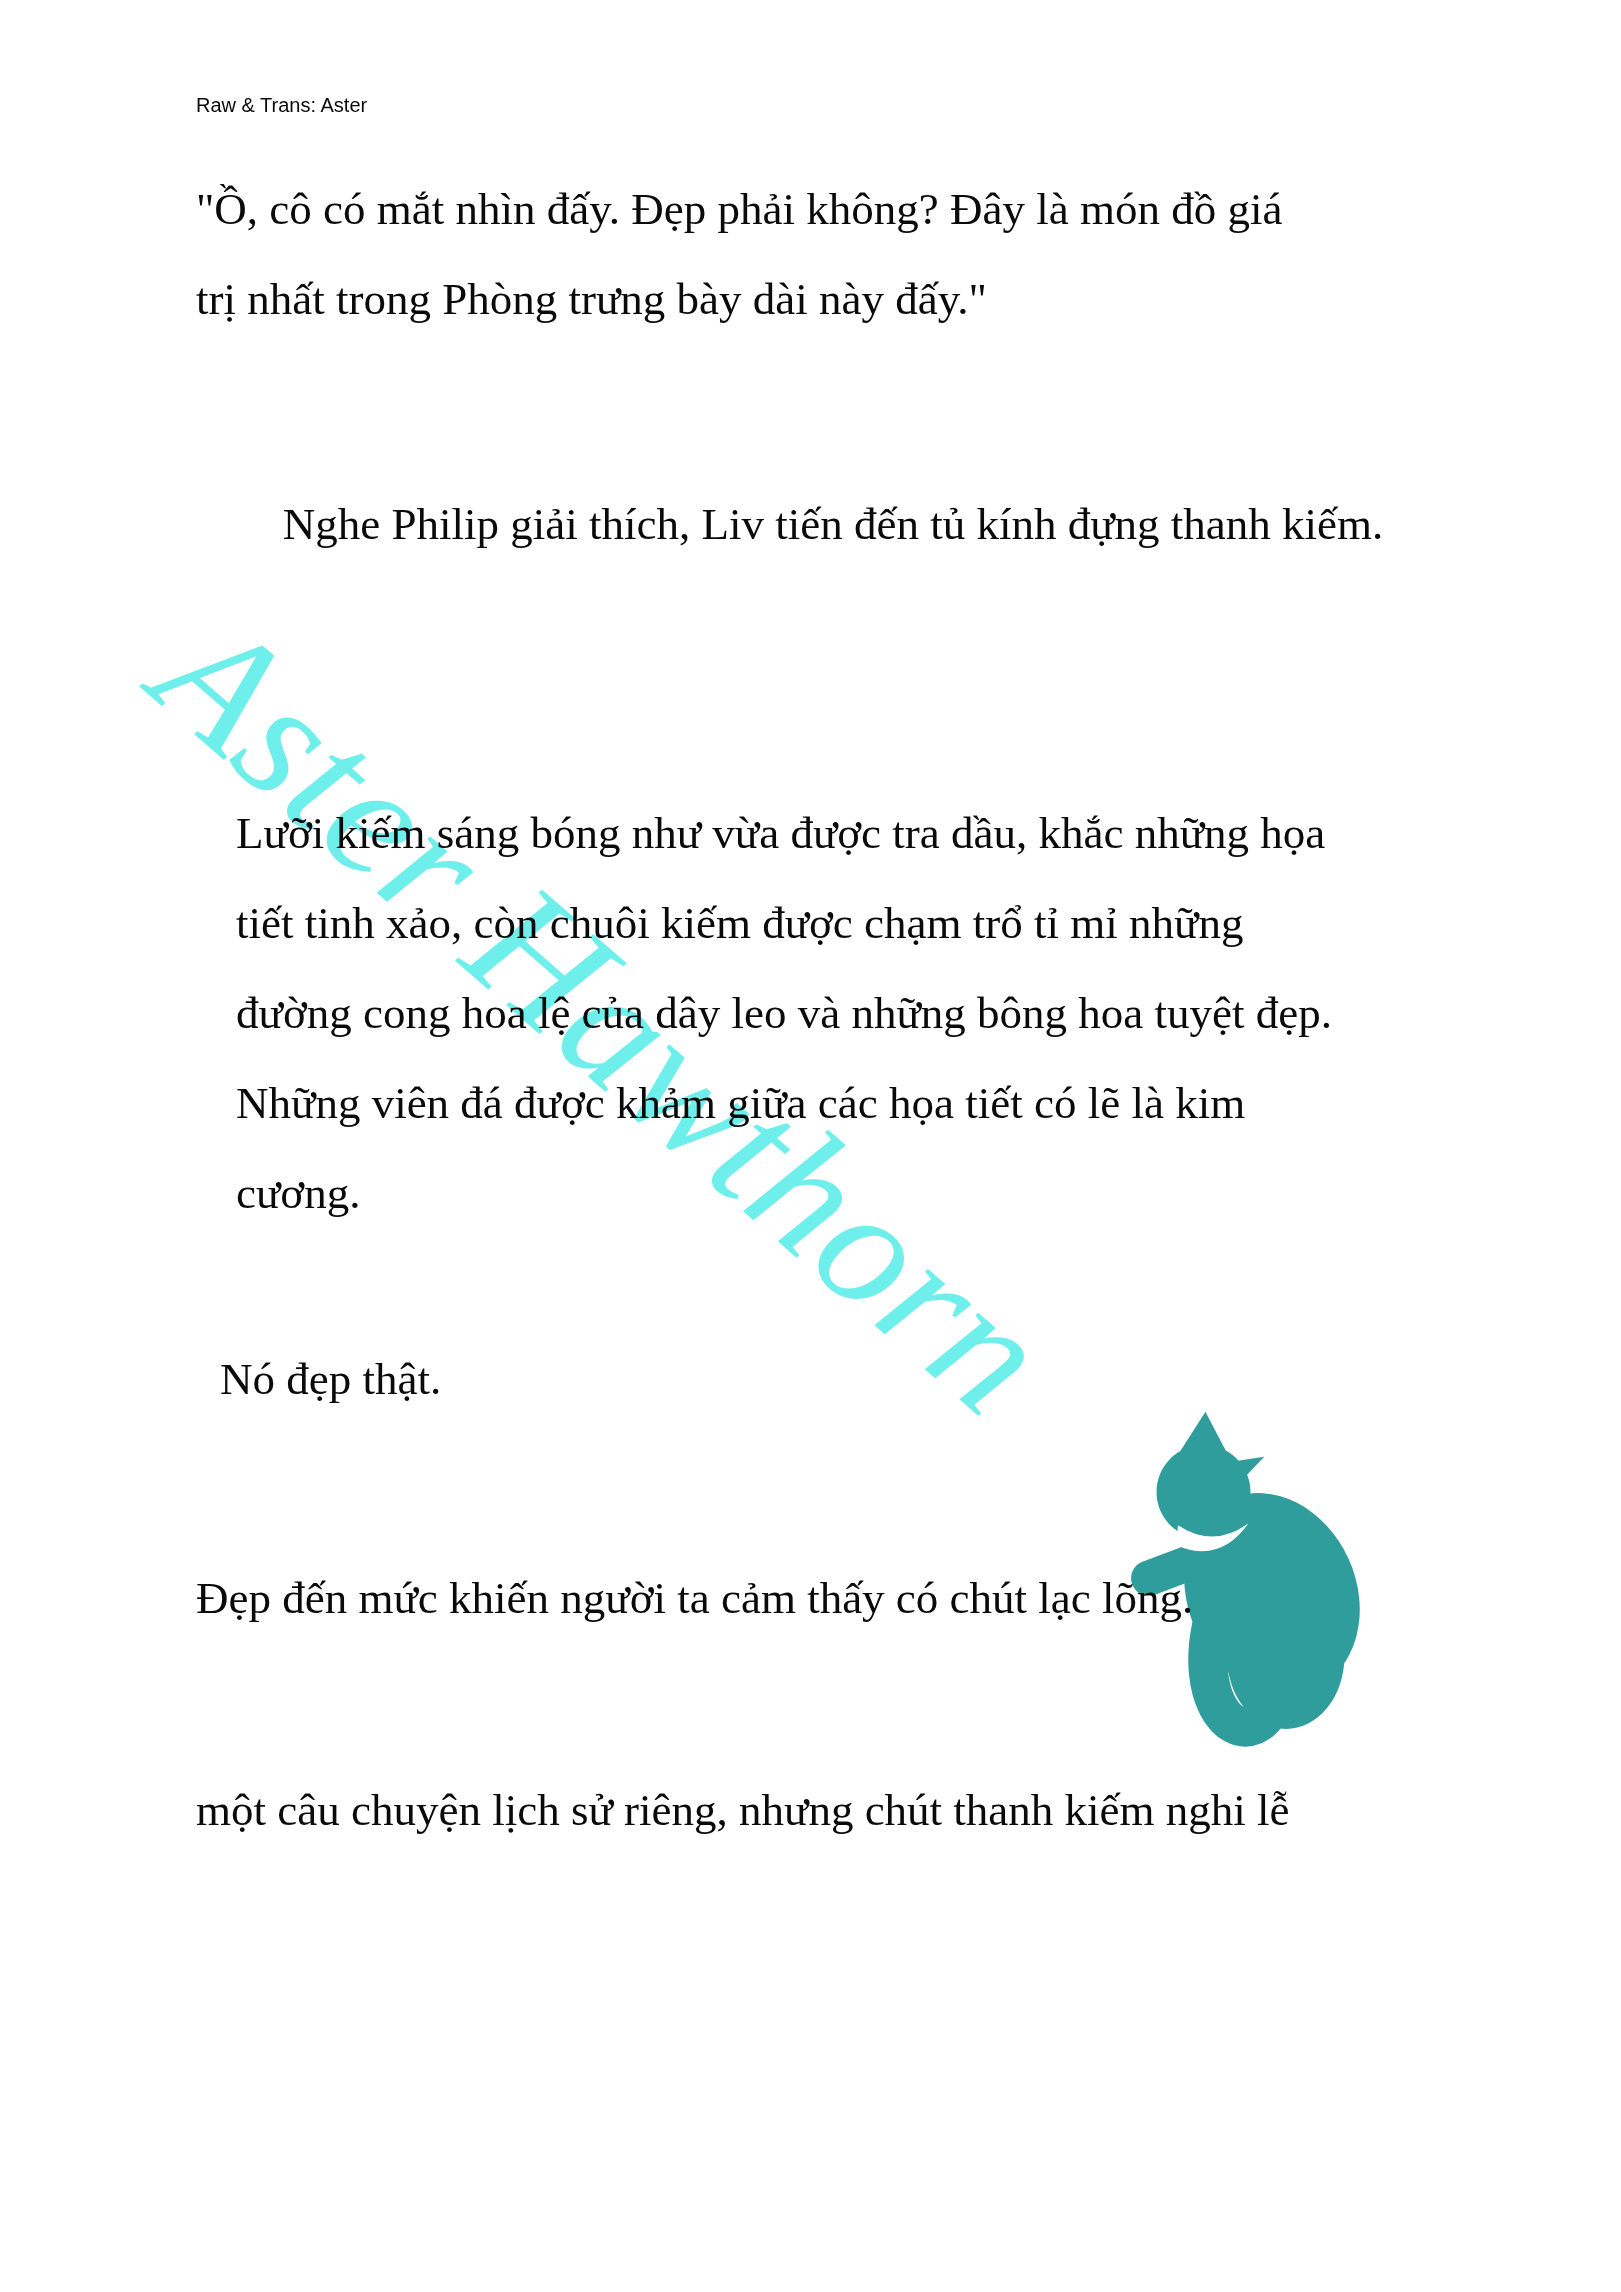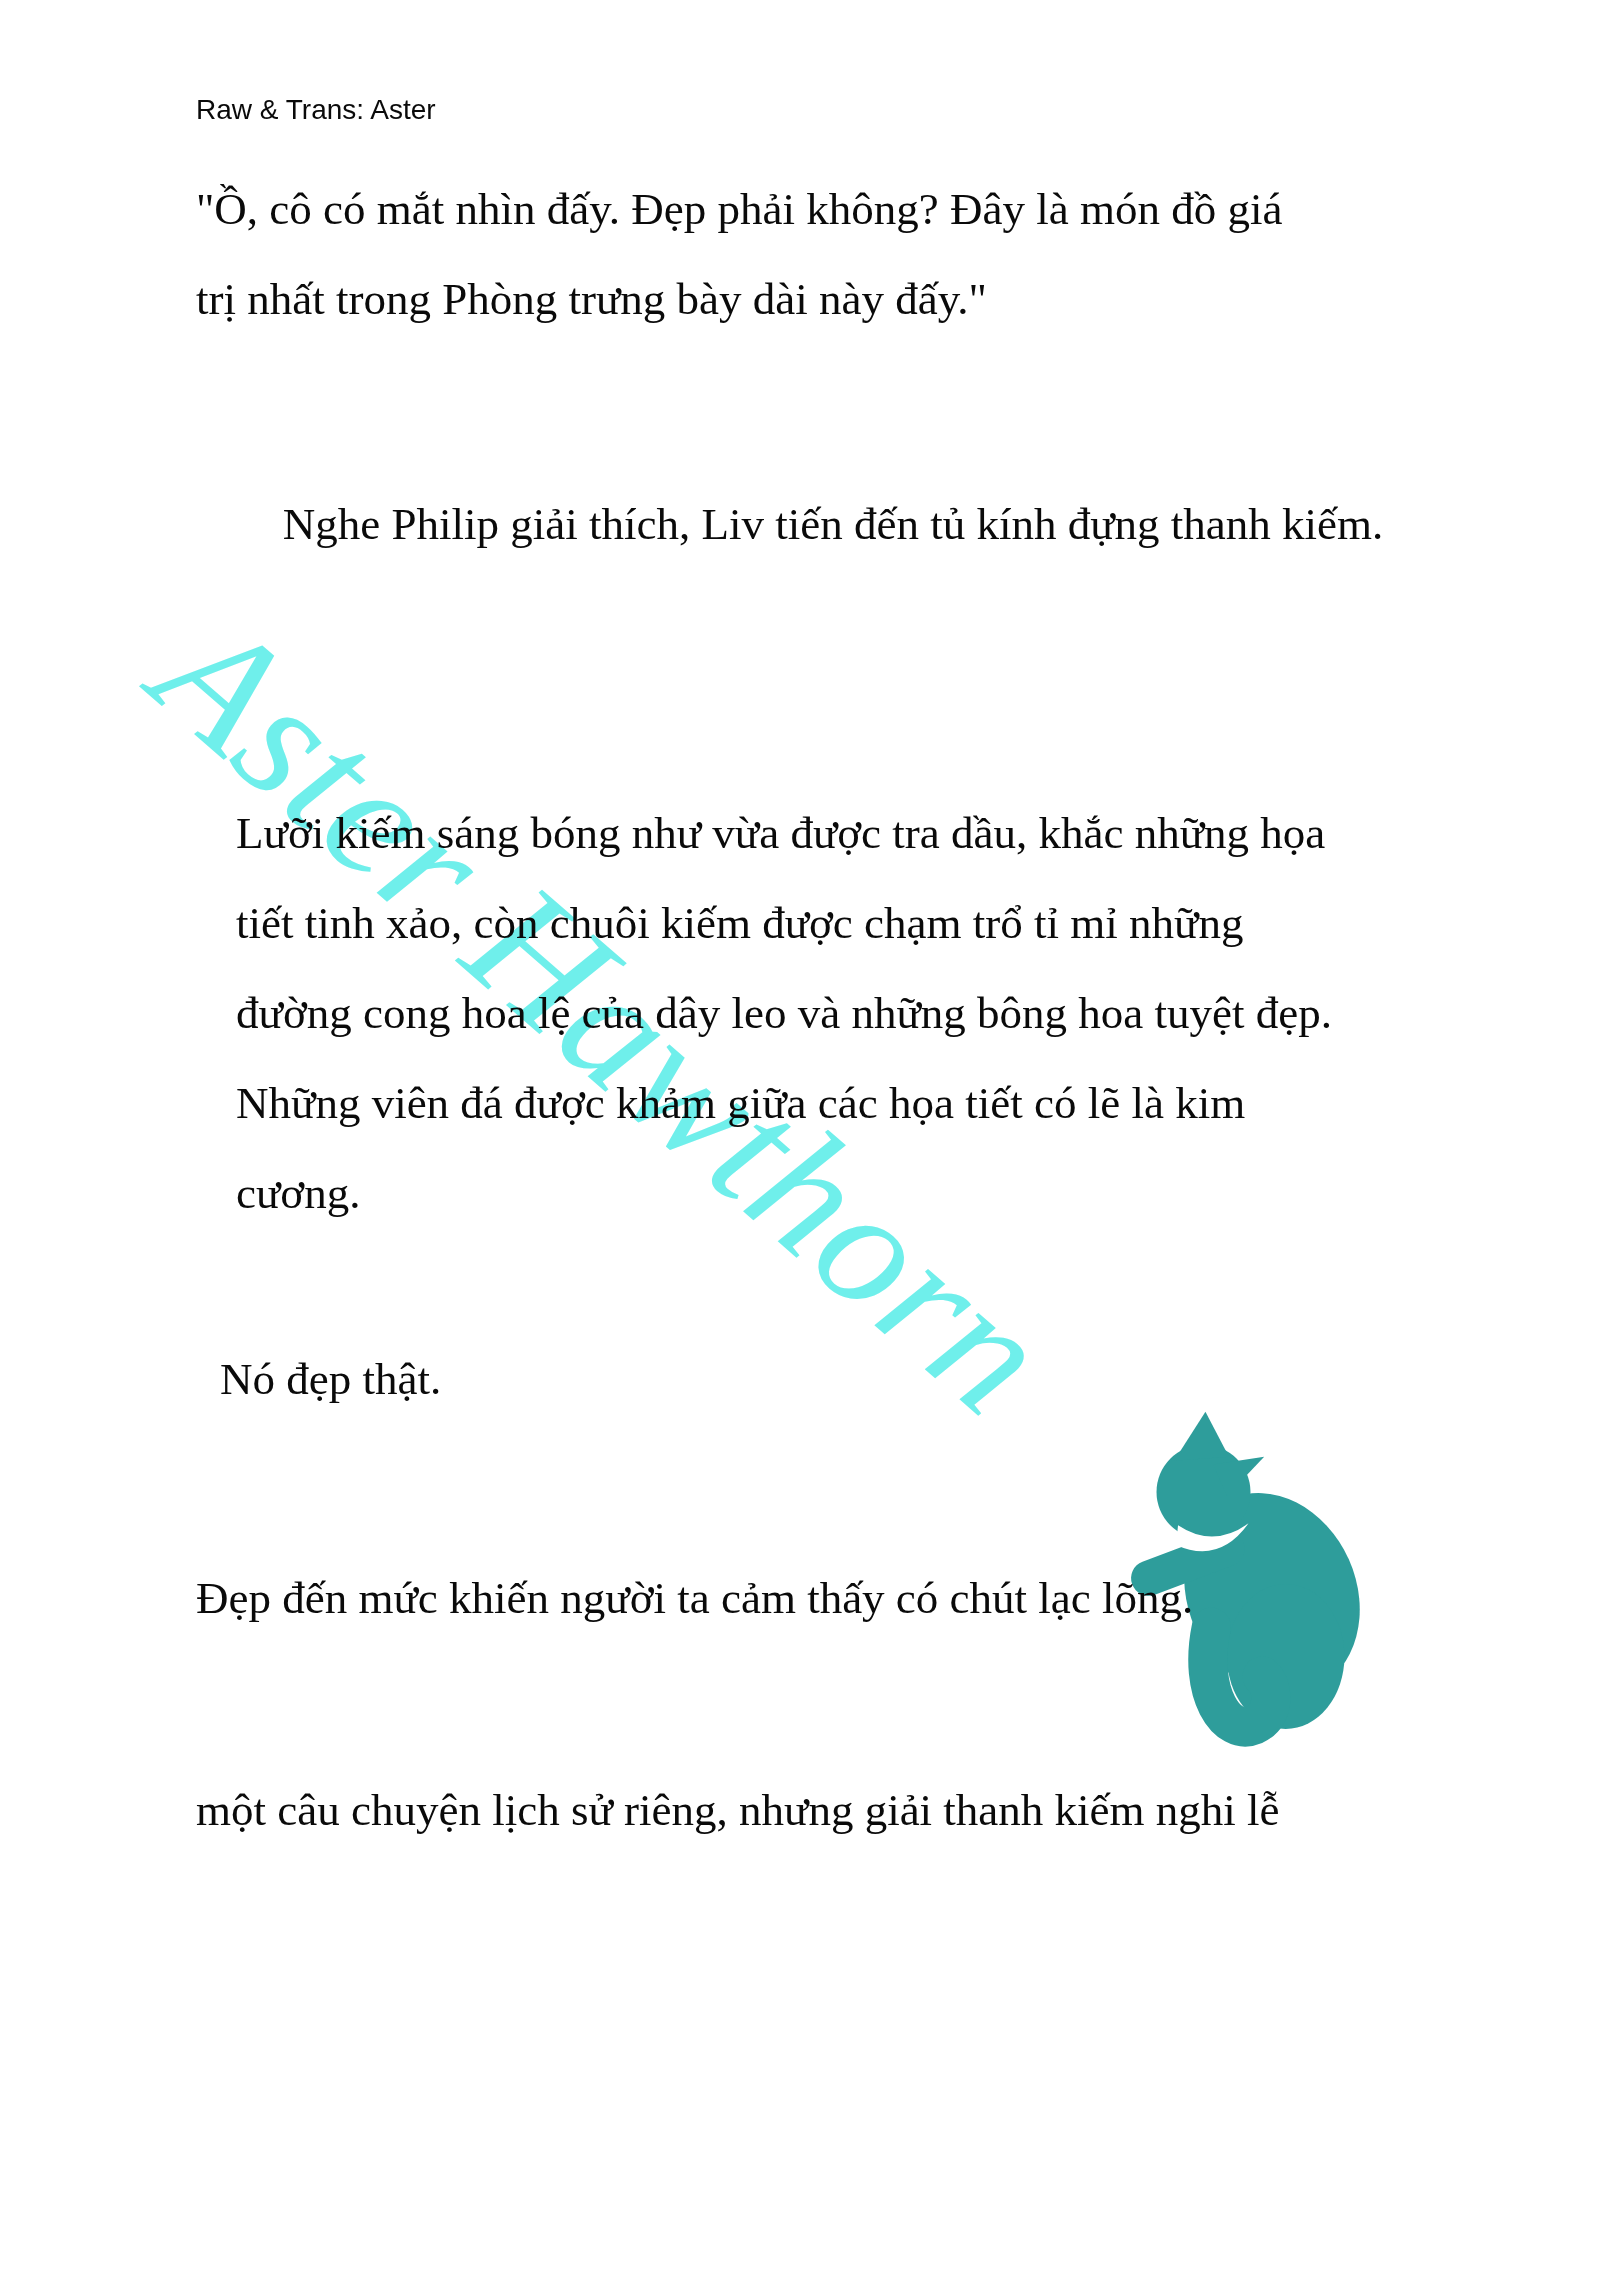--- a/index.html
+++ b/index.html
@@ -17,21 +17,21 @@
     background: var(--background);
     overflow: hidden;
     font-family: "Liberation Serif", serif;
     color: var(--text);
   }
   .header {
     position: absolute;
     left: 196px;
     top: 94px;
     font-family: "Liberation Sans", sans-serif;
-    font-size: 28px;
+    font-size: 20px;
     color: var(--text);
     white-space: nowrap;
   }
   .watermark {
     position: absolute;
     left: 247px;
     top: 576px;
     transform: rotate(41deg);
     transform-origin: 0 0;
     font-family: "Liberation Serif", serif;
@@ -113,18 +113,18 @@
         <div class="line">Những viên đá được khảm giữa các họa tiết có lẽ là kim</div>
         <div class="line">cương.</div>
       </div>
     <div class="paragraph p4">
         <div class="line">Nó đẹp thật.</div>
       </div>
     <div class="paragraph p5">
         <div class="line">Đẹp đến mức khiến người ta cảm thấy có chút lạc lõng.</div>
       </div>
     <div class="paragraph p6">
-        <div class="line">một câu chuyện lịch sử riêng, nhưng giải thanh kiếm nghi lễ</div>
+        <div class="line">một câu chuyện lịch sử riêng, nhưng chút thanh kiếm nghi lễ</div>
       </div>
   </div>
 
 </div>
 
 
 </body></html>

